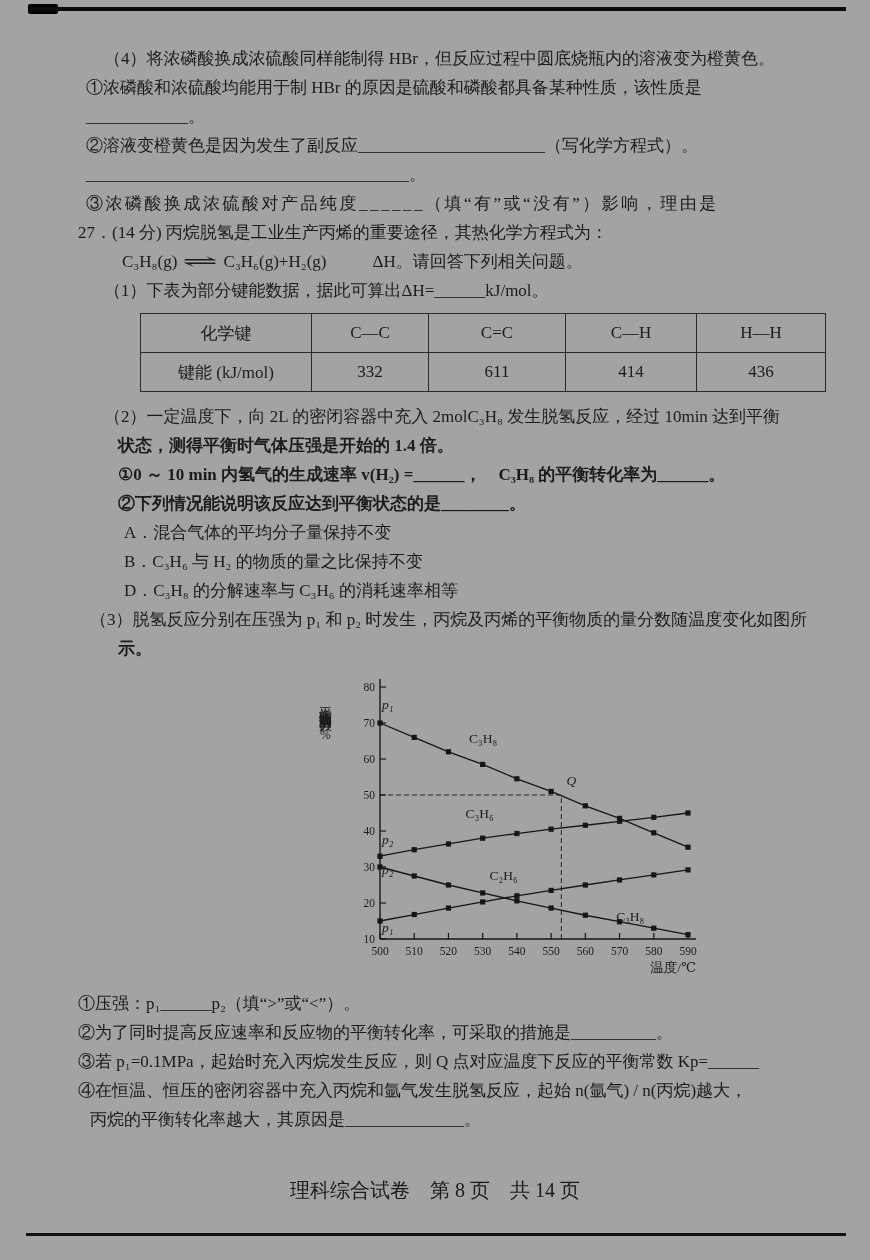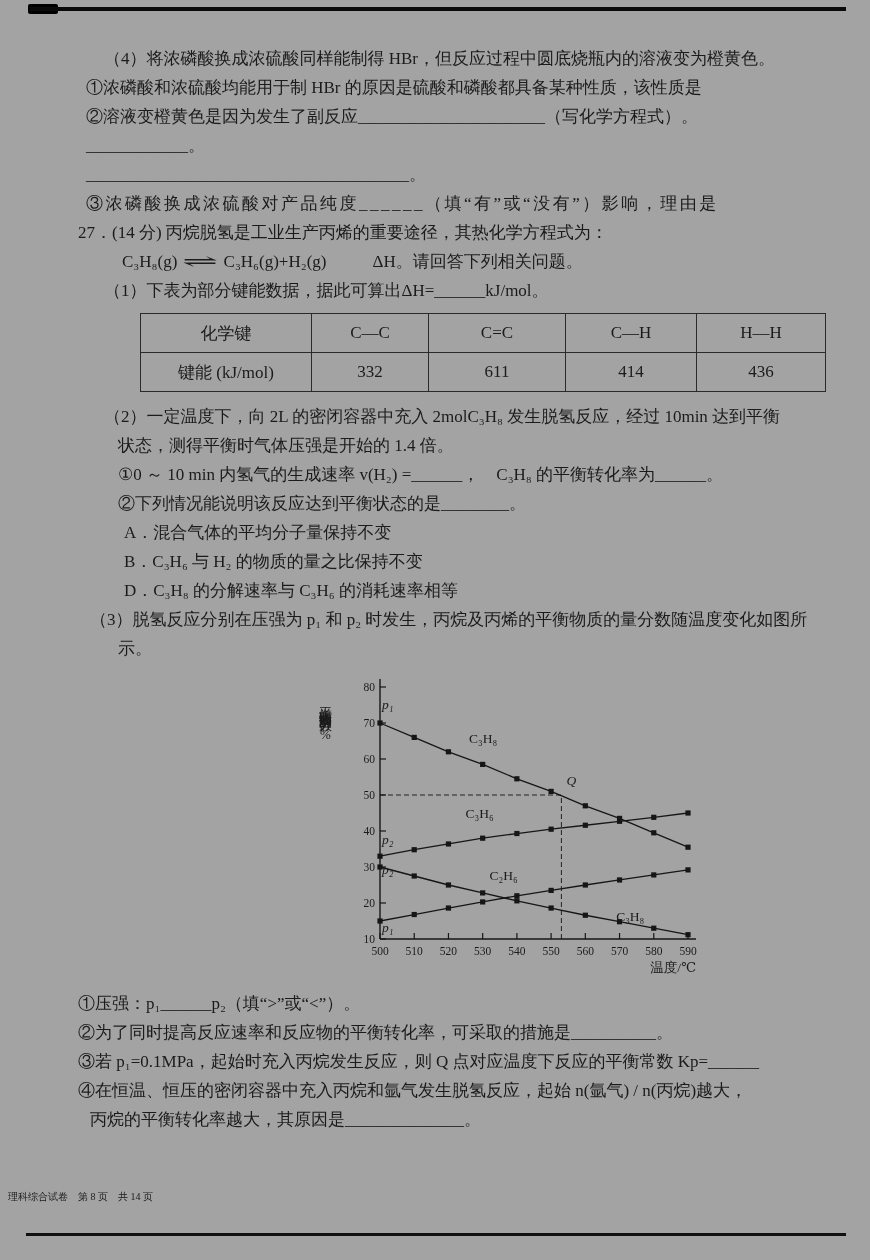--- a/index.html
+++ b/index.html
@@ -10,57 +10,57 @@
     font-size:17px;
   }
   .scan-top-bar{position:absolute;top:7px;left:30px;width:816px;height:4px;background:#0a0a0a;}
   .scan-top-blob{position:absolute;top:4px;left:28px;width:30px;height:10px;background:#000;border-radius:2px;}
   .scan-bottom-bar{position:absolute;top:1233px;left:26px;width:820px;height:3px;background:#101010;}
   .content{padding:44px 24px 0 78px;}
   .line{line-height:29px;white-space:nowrap;}
   .ind-a{padding-left:26px;}
   .ind-b{padding-left:8px;}
   .ind-b2{padding-left:12px;}
-  .ind-c{padding-left:40px;}
+  .ind-c{padding-left:40px;font-weight:bold;}
   .ind-eq{padding-left:44px;}
   .ind-opt{padding-left:46px;}
   .spread{letter-spacing:2.5px;}
   .eq-arrow{display:inline-block;transform:scaleX(2.5);margin:0 16px;}
   .dh{margin-left:46px;}
   table.bond-table{border-collapse:collapse;margin:8px 0 10px 62px;font-family:Liberation Serif, serif;}
   table.bond-table td{
     border:1.5px solid #2a2a2a;height:38px;text-align:center;
     font-size:17px;padding:0 6px;
   }
   td.c0{width:158px;} td.c1{width:104px;} td.c2{width:124px;} td.c3{width:118px;} td.c4{width:116px;}
   .chart-area{display:flex;align-items:flex-start;margin:8px 0 2px 238px;}
   .y-axis-label{
     writing-mode:vertical-rl;text-orientation:upright;
     font-size:13px;letter-spacing:1.5px;padding-top:26px;width:18px;
   }
   svg .tick{font-size:11.5px;fill:#1b1b1b;}
   svg .anno{font-size:13.5px;fill:#1b1b1b;}
   svg .anno-italic{font-style:italic;}
   svg .axis-label{font-size:13.5px;fill:#1b1b1b;}
-  .footer{position:absolute;left:0;right:0;bottom:56px;text-align:left;font-size:10px;white-space:pre;padding-left:8px;}
+  .footer{position:absolute;left:0;right:0;bottom:56px;text-align:center;font-size:20px;white-space:pre;}
 </style>
 </head>
 <body>
 
 <div class="page">
 
   <div class="scan-top-blob"></div>
   <div class="scan-top-bar"></div>
 
   <div class="content">
 
     <div class="line ind-a">（4）将浓磷酸换成浓硫酸同样能制得 HBr，但反应过程中圆底烧瓶内的溶液变为橙黄色。</div>
     <div class="line ind-b">①浓磷酸和浓硫酸均能用于制 HBr 的原因是硫酸和磷酸都具备某种性质，该性质是</div>
+    <div class="line ind-b">____________。</div>
     <div class="line ind-b">②溶液变橙黄色是因为发生了副反应______________________（写化学方程式）。</div>
-    <div class="line ind-b">____________。</div>
     <div class="line ind-b">______________________________________。</div>
     <div class="line ind-b spread">③浓磷酸换成浓硫酸对产品纯度______（填“有”或“没有”）影响，理由是</div>
 
     <div class="line">27．(14 分) 丙烷脱氢是工业生产丙烯的重要途径，其热化学方程式为：</div>
 
     <div class="line ind-eq">
       <span>C₃H₈(g)</span><span class="eq-arrow">⇌</span><span>C₃H₆(g)+H₂(g)</span><span class="dh">ΔH。请回答下列相关问题。</span>
     </div>
 
     <div class="line ind-a">（1）下表为部分键能数据，据此可算出ΔH=______kJ/mol。</div>

